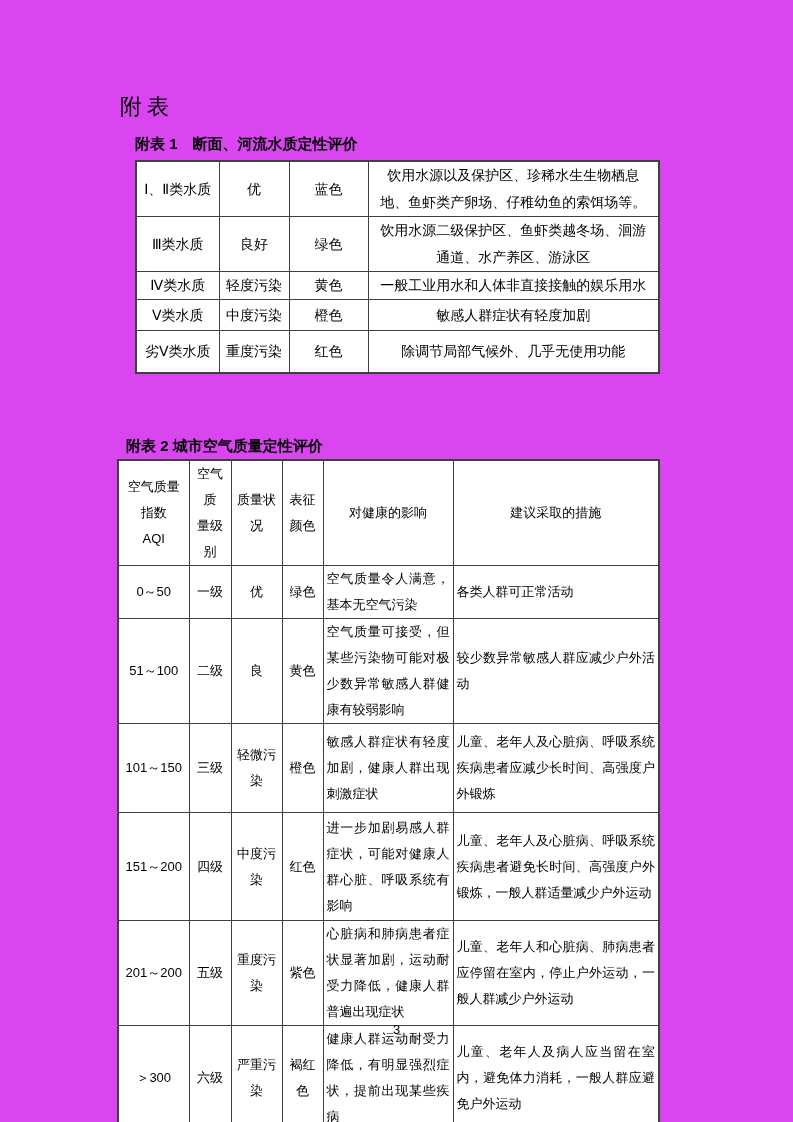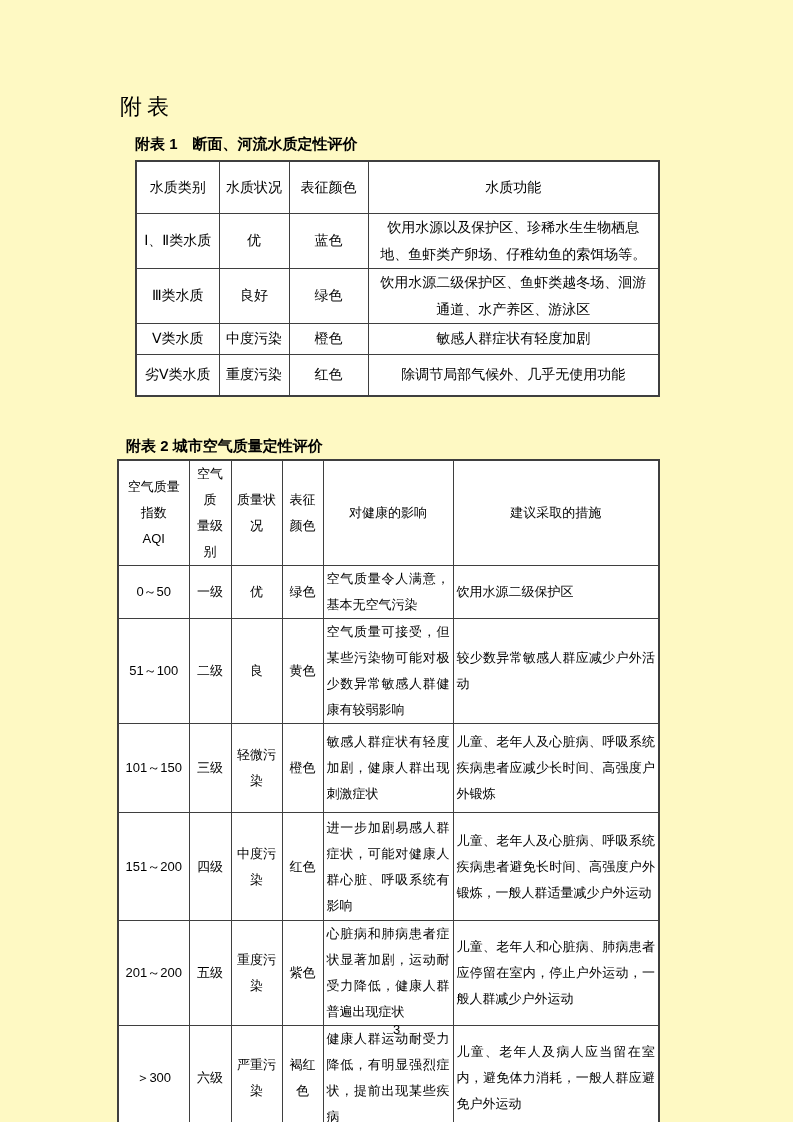--- a/index.html
+++ b/index.html
@@ -1,21 +1,21 @@
 <!DOCTYPE html>
 <html><head>
 <meta charset="utf-8">
 <style>
   * { margin: 0; padding: 0; box-sizing: border-box; }
   html, body { background: #ffffff; }
   body {
     width: 793px; height: 1122px; position: relative;
     font-family: "Liberation Serif", serif; color: #000;
   }
-  .page { position: absolute; left: 0; top: 0; width: 793px; height: 1122px; background: #fef9c3; padding-left: 12px; }
+  .page { position: absolute; left: 0; top: 0; width: 793px; height: 1122px; background: #d946ef; padding-left: 12px; }
 
   .doc-heading {
     position: absolute; left: 120px; top: 92px;
     font-size: 22px; font-weight: 400; letter-spacing: 5px;
   }
 
   .caption {
     position: absolute; text-align: left;
     font-family: "Liberation Sans", sans-serif;
     font-weight: 700; font-size: 15px; white-space: pre;
@@ -57,37 +57,37 @@
   <div class="caption cap1">附表 1　断面、河流水质定性评价</div>
 
   <table class="t1">
     <colgroup>
       <col style="width:83px">
         <col style="width:70px">
         <col style="width:79px">
         <col style="width:291px">
     </colgroup>
     <tbody>
-      <tr style="height:52px">
-        <th>水质类别</th>
-        <th>水质状况</th>
-        <th>表征颜色</th>
-        <th>水质功能</th>
-      </tr>
       <tr style="height:53px">
         <td>Ⅰ、Ⅱ类水质</td>
         <td>优</td>
         <td>蓝色</td>
         <td>饮用水源以及保护区、珍稀水生生物栖息地、鱼虾类产卵场、仔稚幼鱼的索饵场等。</td>
       </tr>
       <tr style="height:46px">
         <td>Ⅲ类水质</td>
         <td>良好</td>
         <td>绿色</td>
         <td>饮用水源二级保护区、鱼虾类越冬场、洄游通道、水产养区、游泳区</td>
+      </tr>
+      <tr style="height:28px">
+        <td>Ⅳ类水质</td>
+        <td>轻度污染</td>
+        <td>黄色</td>
+        <td>一般工业用水和人体非直接接触的娱乐用水</td>
       </tr>
       <tr style="height:31px">
         <td>Ⅴ类水质</td>
         <td>中度污染</td>
         <td>橙色</td>
         <td>敏感人群症状有轻度加剧</td>
       </tr>
       <tr style="height:42px">
         <td>劣Ⅴ类水质</td>
         <td>重度污染</td>
@@ -119,21 +119,21 @@
 颜色</th>
         <th>对健康的影响</th>
         <th>建议采取的措施</th>
       </tr>
       <tr style="height:51px">
         <td class="num">0～50</td>
         <td>一级</td>
         <td>优</td>
         <td>绿色</td>
         <td class="jl">空气质量令人满意，基本无空气污染</td>
-        <td class="jl">饮用水源二级保护区</td>
+        <td class="jl">各类人群可正常活动</td>
       </tr>
       <tr style="height:83px">
         <td class="num">51～100</td>
         <td>二级</td>
         <td>良</td>
         <td>黄色</td>
         <td class="jl">空气质量可接受，但某些污染物可能对极少数异常敏感人群健康有较弱影响</td>
         <td class="jl">较少数异常敏感人群应减少户外活动</td>
       </tr>
       <tr style="height:89px">

